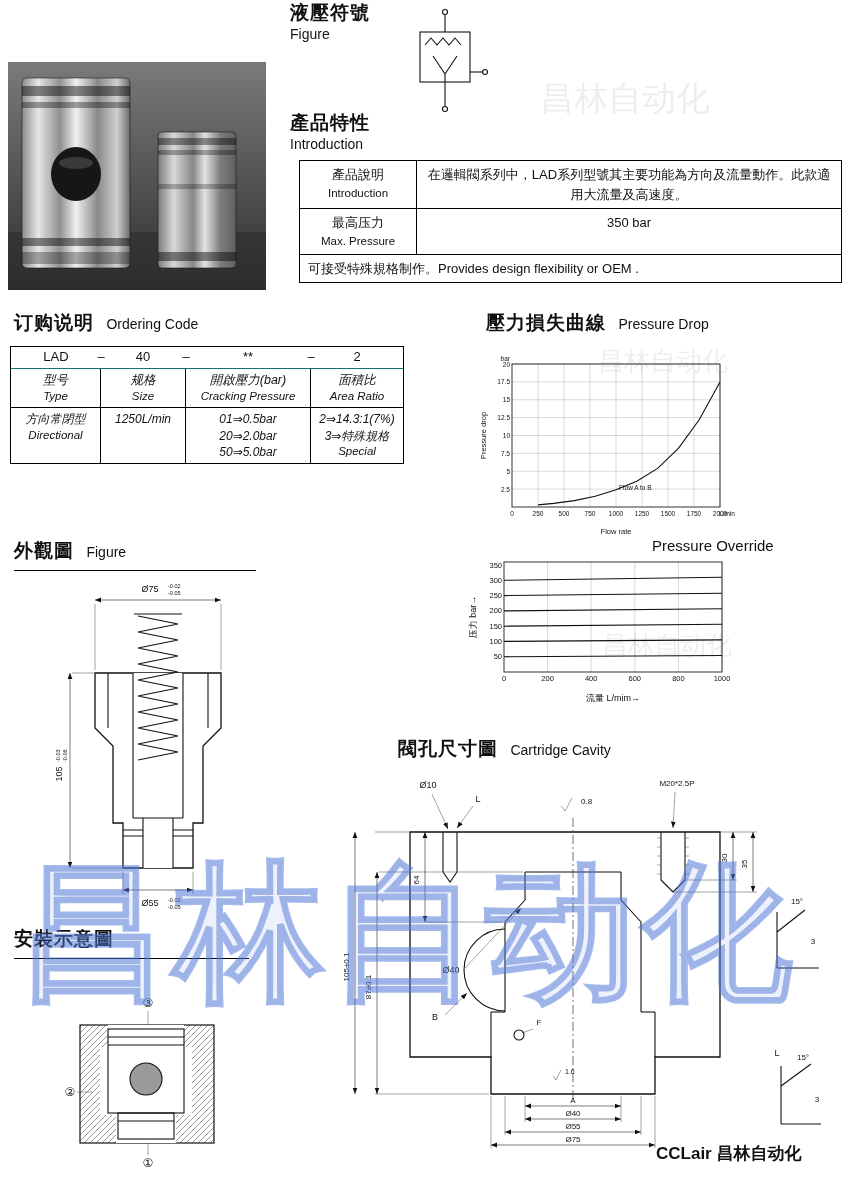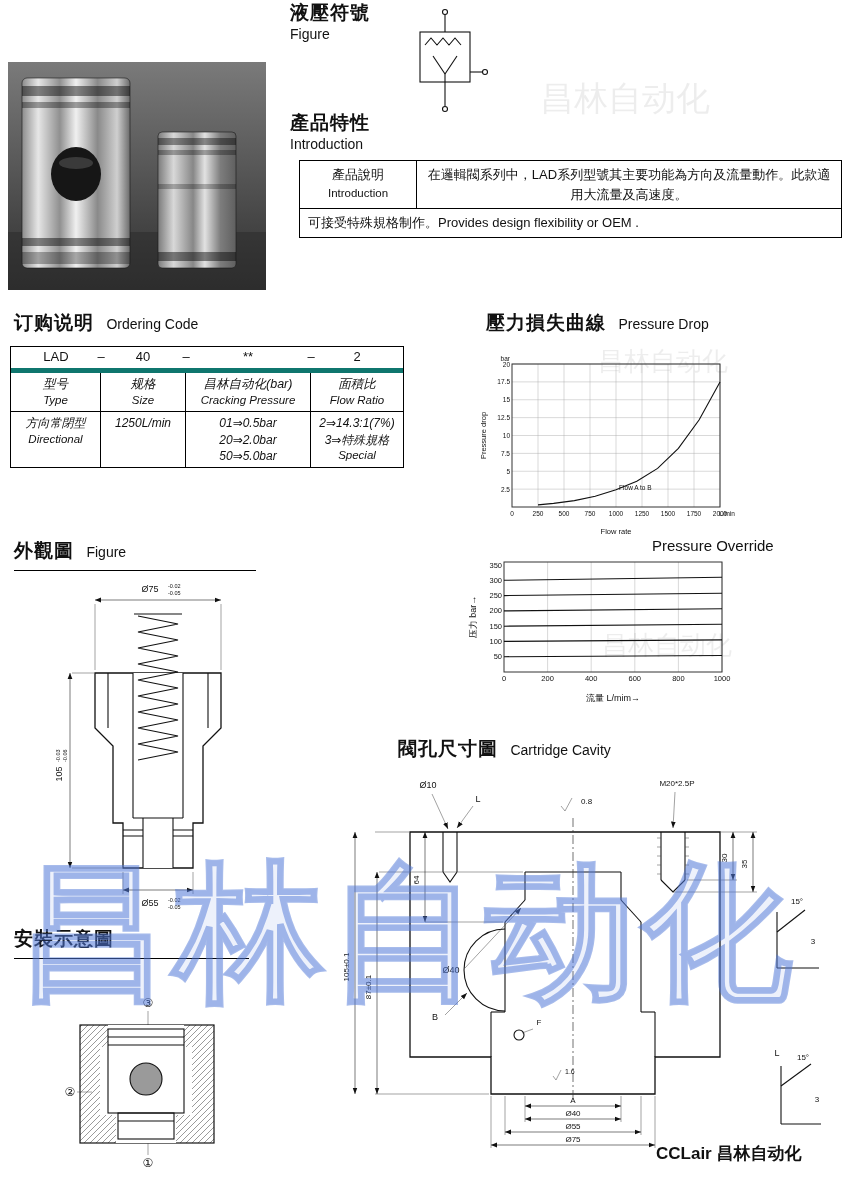--- a/index.html
+++ b/index.html
@@ -12,21 +12,21 @@
   .ul{border-bottom:1.5px solid #000;padding-bottom:6px;}
   
   .intro-table{left:299px;top:160px;width:541px;border:1px solid #000;font-size:13px;line-height:1.5;}
   .it-row{display:flex;border-bottom:1px solid #000;}
   .it-row.last{border-bottom:none;align-items:center;}
   .it-label{width:112px;border-right:1px solid #000;text-align:center;padding:4px 2px;}
   .it-value{flex:1;padding:4px 8px;text-align:center;}
   .it-full{padding:4px 8px;}
   
   .order-table{left:10px;top:346px;width:392px;border:1px solid #000;font-size:12.5px;}
-  .ot-code{position:relative;height:21px;border-bottom:5px solid #0f766e;}
+  .ot-code{position:relative;height:21px;border-bottom:1px solid #0f766e;}
   .ot-code span{position:absolute;top:2px;transform:translateX(-50%);font-size:13px;}
   .ot-row{display:flex;}
   .ot-heads{border-bottom:1px solid #000;}
   .ot-heads>div,.ot-cells>div{box-sizing:border-box;border-right:1px solid #000;text-align:center;padding:3px 1px;line-height:1.35;font-style:italic;}
   .ot-heads>div:last-child,.ot-cells>div:last-child{border-right:none;}
   .w1{width:90px}.w2{width:85px}.w3{width:125px}.w4{width:92px}
   .en{font-size:11.5px;}
   .ot-cells{font-size:12px;}
   
   .wm-en{left:122px;top:148px;font-size:105px;font-weight:bold;letter-spacing:4px;color:#8f8f8f;opacity:.55;white-space:nowrap;pointer-events:none;}
@@ -134,20 +134,27 @@
   </div>
 
   <div class="abs intro-table">
     <div class="it-row">
       <div class="it-label">
         <div>產品說明</div>
         <div class="en">Introduction</div>
       </div>
       <div class="it-value">在邏輯閥系列中，LAD系列型號其主要功能為方向及流量動作。此款適用大流量及高速度。</div>
     </div>
+    <div class="it-row">
+      <div class="it-label">
+        <div>最高压力</div>
+        <div class="en">Max. Pressure</div>
+      </div>
+      <div class="it-value">350 bar</div>
+    </div>
     <div class="it-row last">
       <div class="it-full">可接受特殊規格制作。Provides design flexibility or OEM .</div>
     </div>
   </div>
 
   <div class="abs head-inline" style="left:14px;top:310px">
     <span class="h-zh">订购说明</span>
     <span class="h-en">Ordering Code</span>
   </div>
 
@@ -164,26 +171,26 @@
     <div class="ot-row ot-heads">
       <div class="w1">
         <div>型号</div>
           <div class="en">Type</div>
       </div>
       <div class="w2">
         <div>规格</div>
           <div class="en">Size</div>
       </div>
       <div class="w3">
-        <div>昌林自动化(bar)</div>
+        <div>開啟壓力(bar)</div>
           <div class="en">Cracking Pressure</div>
       </div>
       <div class="w4">
         <div>面積比</div>
-          <div class="en">Flow Ratio</div>
+          <div class="en">Area Ratio</div>
       </div>
     </div>
     <div class="ot-row ot-cells">
       <div class="w1">
         <div>方向常閉型</div>
           <div class="en">Directional</div>
       </div>
       <div class="w2">
         <div>1250L/min</div>
       </div>

